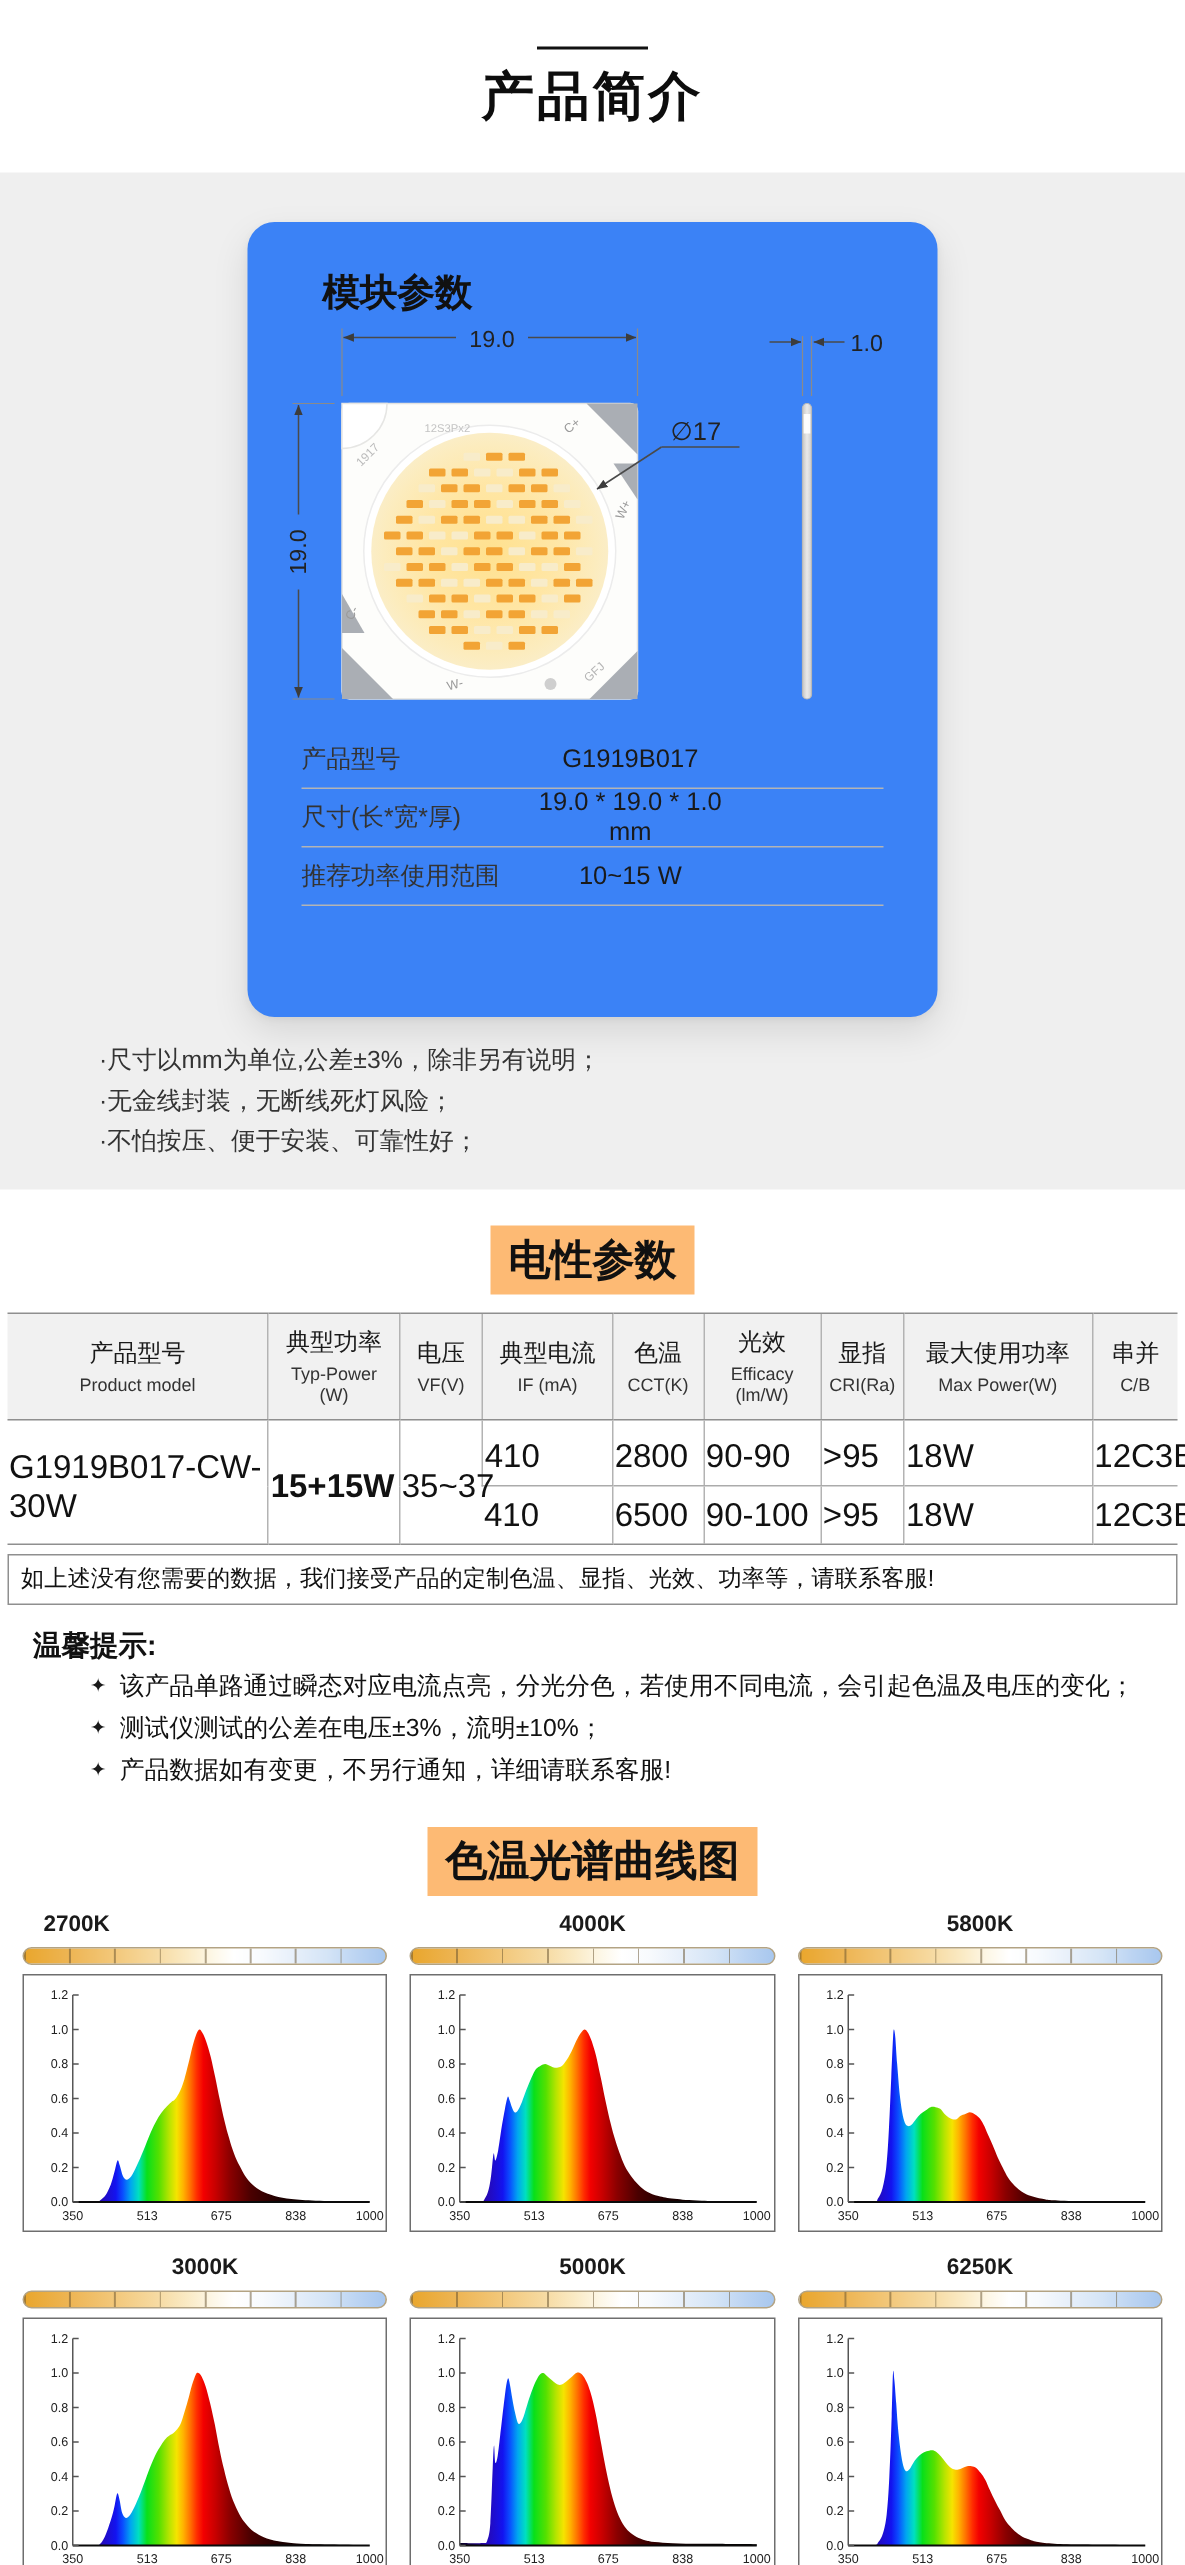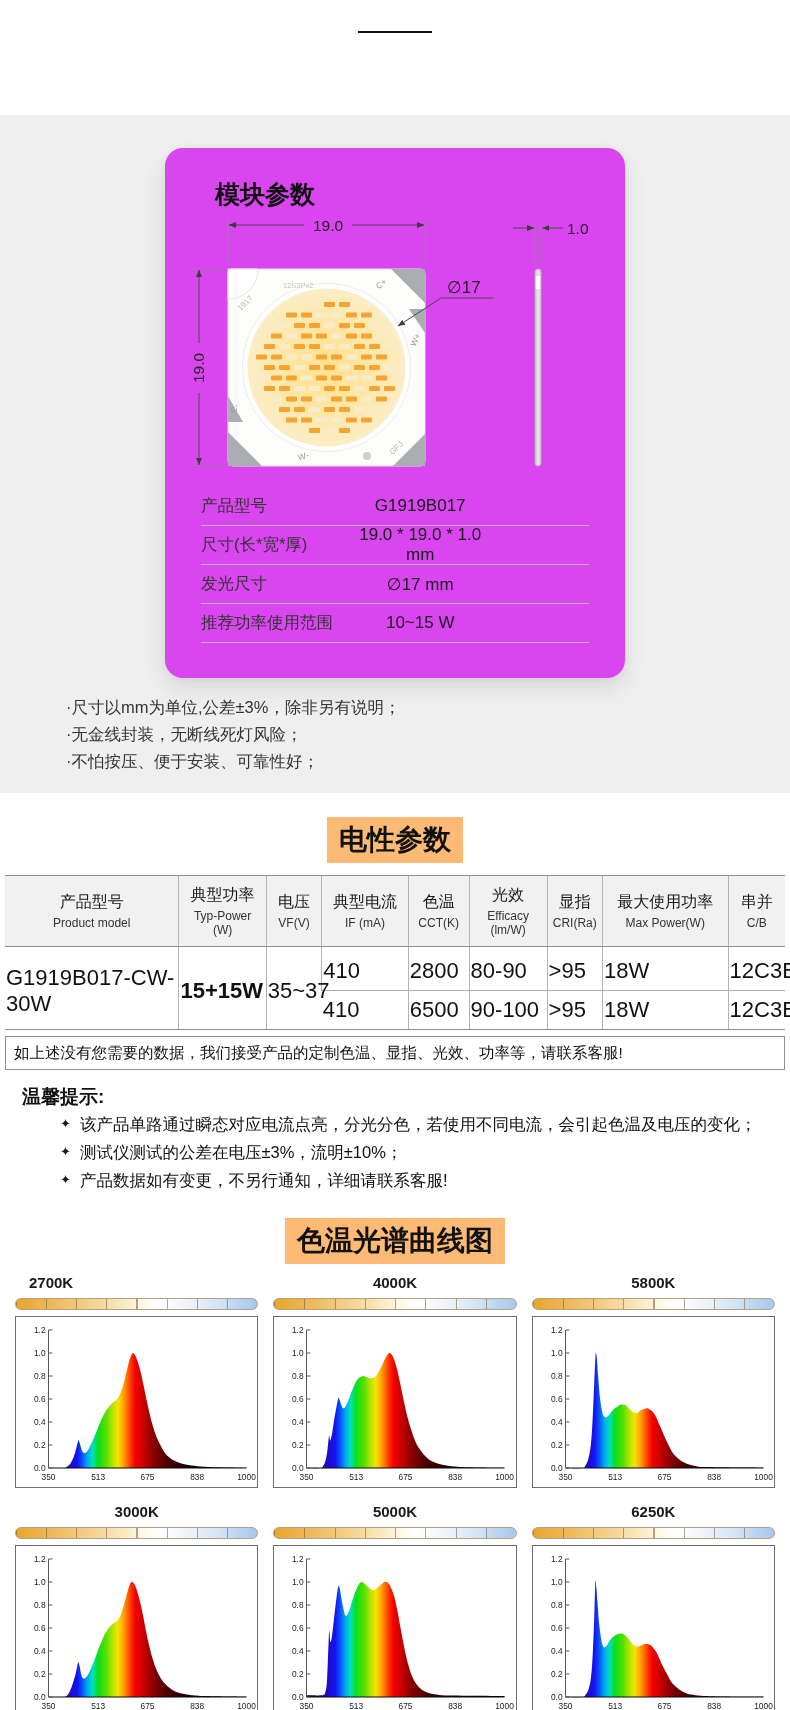--- a/index.html
+++ b/index.html
@@ -7,21 +7,21 @@
        font-family:"Liberation Sans","DejaVu Sans",sans-serif;color:#222;}
 
   
   .top-header{height:115px;text-align:center;padding-top:24px;box-sizing:border-box;background:#fff;}
   .eyebrow{font-size:18px;color:#111;letter-spacing:1px;}
   .eyebrow-line{width:74px;height:2px;background:#111;margin:7px auto 8px;}
   .main-title{font-size:35px;font-weight:700;color:#0d0d0d;letter-spacing:2px;}
 
   
   .gray-section{background:#efefef;padding-top:33px;padding-bottom:18px;}
-  .module-card{width:460px;height:530px;margin:0 auto;background:#d946ef;border-radius:18px;
+  .module-card{width:460px;height:530px;margin:0 auto;background:#3b82f6;border-radius:18px;
       box-shadow:0 10px 24px rgba(0,0,0,.10),0 2px 6px rgba(0,0,0,.05);overflow:hidden;box-sizing:border-box;}
   .card-title{font-size:25px;font-weight:700;color:#111;margin:30px 0 0 50px;height:34px;}
   .figure-wrap{margin-left:20px;height:265px;}
   .spec-table{margin:10px 36px 0;}
   .spec-row{display:flex;align-items:center;height:38px;border-bottom:1px solid #b4b4b4;}
   .spec-label{flex:0 0 38%;font-size:16.5px;color:#333;}
   .spec-value{flex:0 0 37%;text-align:center;font-size:17px;color:#1a1a1a;}
   .card-notes{margin:16px 0 0 66px;}
   .card-note-line{font-size:16.5px;color:#333;line-height:27px;}
 
@@ -65,20 +65,21 @@
        repeating-linear-gradient(to right, rgba(100,80,45,.5) 0, rgba(100,80,45,.5) 1px, transparent 1px, transparent 12.5%),
        linear-gradient(to right,#e9a62c 0%,#edb452 12%,#f2c677 24%,#f6d99f 36%,#faeac4 45%,#fdf7e6 52%,#ffffff 58%,#f7fafd 66%,#e8f0fa 74%,#d4e4f6 84%,#bcd4f2 92%,#a8c7ee 100%);}
   .chart-box{border:1px solid #6e6e6e;background:#fff;height:170px;}
   .chart-box svg{display:block;}
 </style>
 </head>
 <body>
 
 <div class="top-header">
   <div class="eyebrow-line"></div>
+  <div class="main-title">产品简介</div>
 </div>
 
 <div class="gray-section">
   <div class="module-card">
     <div class="card-title">模块参数</div>
 
     <div class="figure-wrap">
       <svg width="420" height="265" viewBox="0 0 420 265">
         <defs>
           <marker id="arr" viewBox="0 0 8 8" refX="7.4" refY="4" markerWidth="7.5" markerHeight="7.5" orient="auto-start-reverse">
@@ -253,24 +254,20 @@
     <div class="spec-table">
         <div class="spec-row">
           <div class="spec-label">产品型号</div>
           <div class="spec-value">G1919B017</div>
         </div>
         <div class="spec-row">
           <div class="spec-label">尺寸(长*宽*厚)</div>
           <div class="spec-value">19.0 * 19.0 * 1.0 mm</div>
         </div>
         <div class="spec-row">
-          <div class="spec-label">发光尺寸</div>
-          <div class="spec-value">∅17 mm</div>
-        </div>
-        <div class="spec-row">
           <div class="spec-label">推荐功率使用范围</div>
           <div class="spec-value">10~15 W</div>
         </div>
       </div>
   </div>
 
   <div class="card-notes">
       <div class="card-note-line">·尺寸以mm为单位,公差±3%，除非另有说明；</div>
       <div class="card-note-line">·无金线封装，无断线死灯风险；</div>
       <div class="card-note-line">·不怕按压、便于安装、可靠性好；</div>
@@ -346,21 +343,21 @@
           <td></td>
         </tr>
       </thead>
       <tbody>
         <tr class="r1">
           <td class="span2" rowspan="2">G1919B017-CW-30W</td>
           <td class="span2 bold" rowspan="2">15+15W</td>
           <td class="span2" rowspan="2">35~37</td>
           <td class="v">410</td>
           <td class="v">2800</td>
-          <td class="v">80-90</td>
+          <td class="v">90-90</td>
           <td class="v">&gt;95</td>
           <td class="v">18W</td>
           <td class="v">12C3B</td>
         </tr>
         <tr class="r2">
           <td>410</td>
           <td>6500</td>
           <td>90-100</td>
           <td>&gt;95</td>
           <td>18W</td>

